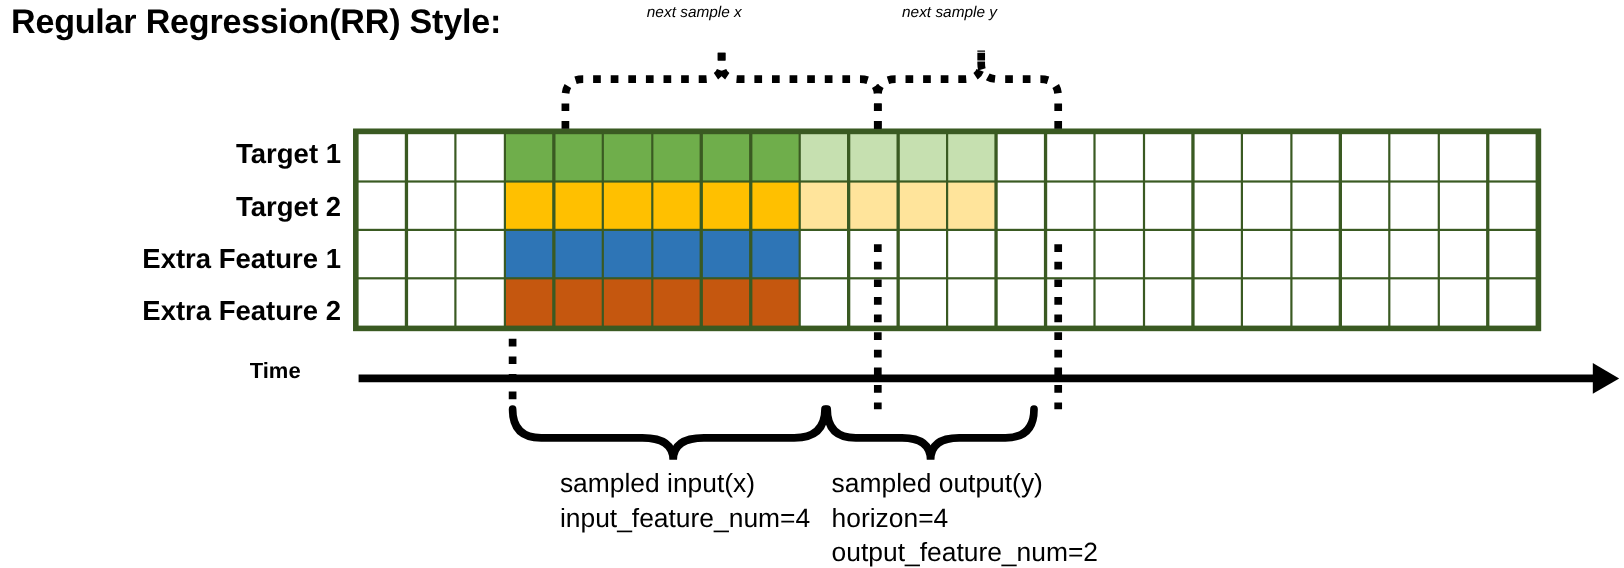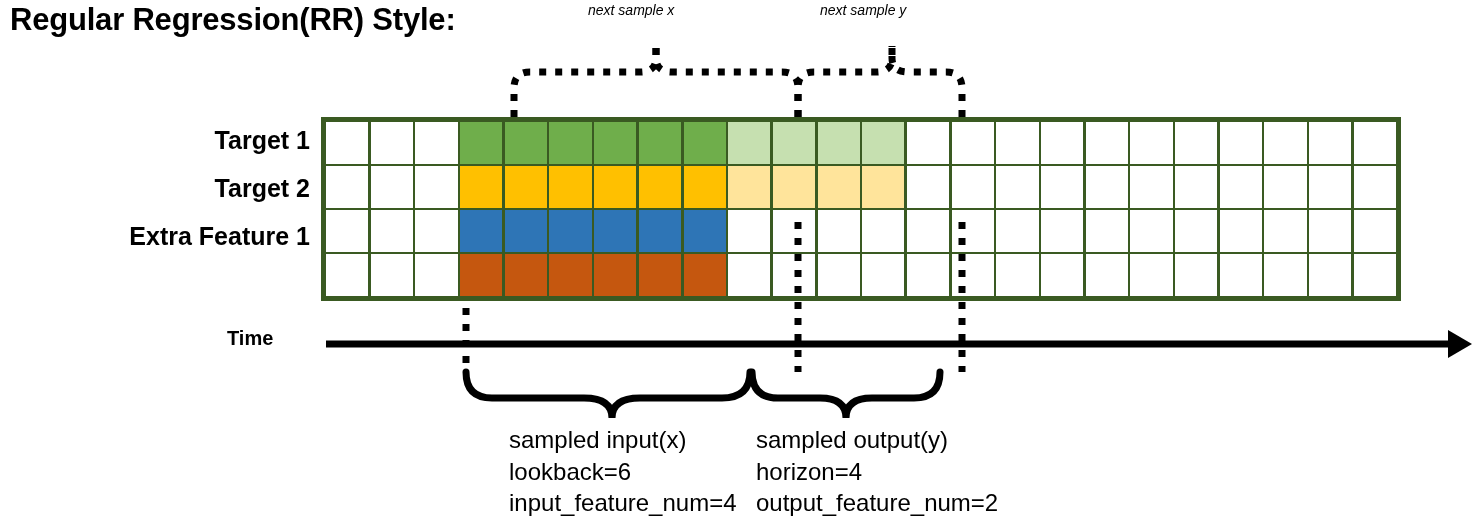--- a/index.html
+++ b/index.html
@@ -74,20 +74,21 @@
 <div id="stage">
 
   <div class="page-title">Regular Regression(RR) Style:</div>
 
   <div class="top-label" id="lbl-next-x">next sample x</div>
   <div class="top-label" id="lbl-next-y">next sample y</div>
 
   <div class="row-label" style="top:128px;">Target 1</div>
   <div class="row-label" style="top:176px;">Target 2</div>
   <div class="row-label" style="top:224px;">Extra Feature 1</div>
+  <div class="row-label" style="top:271px;">Extra Feature 2</div>
 
   <div id="grid">
     <div class="grid-row">
       <div class="cell"></div>
       <div class="cell"></div>
       <div class="cell"></div>
       <div class="cell c-green"></div>
       <div class="cell c-green"></div>
       <div class="cell c-green"></div>
       <div class="cell c-green"></div>
@@ -189,21 +190,20 @@
       <div class="cell"></div>
       <div class="cell"></div>
       <div class="cell"></div>
     </div>
   </div>
 
   <div id="time-label">Time</div>
 
   <div class="caption" id="cap-input">
     <div>sampled input(x)</div>
-    <div>lookback=6</div>
     <div>input_feature_num=4</div>
   </div>
   <div class="caption" id="cap-output">
     <div>sampled output(y)</div>
     <div>horizon=4</div>
     <div>output_feature_num=2</div>
   </div>
 
   <svg id="overlay" viewBox="0 0 1476 516">
 

